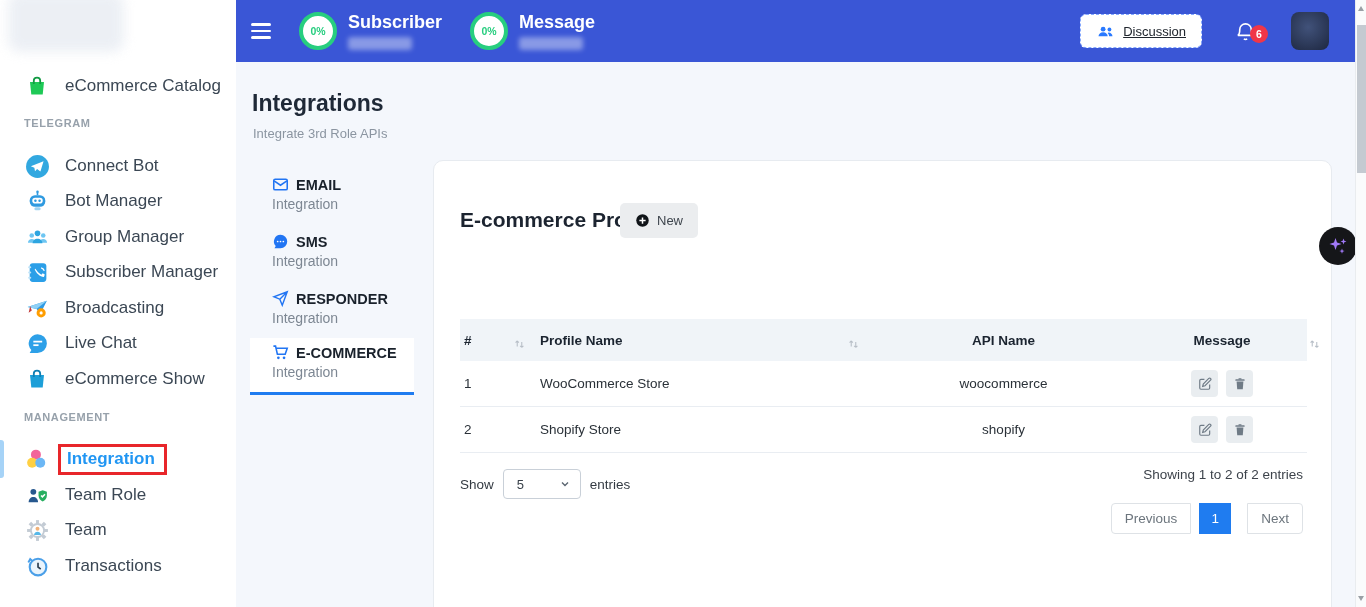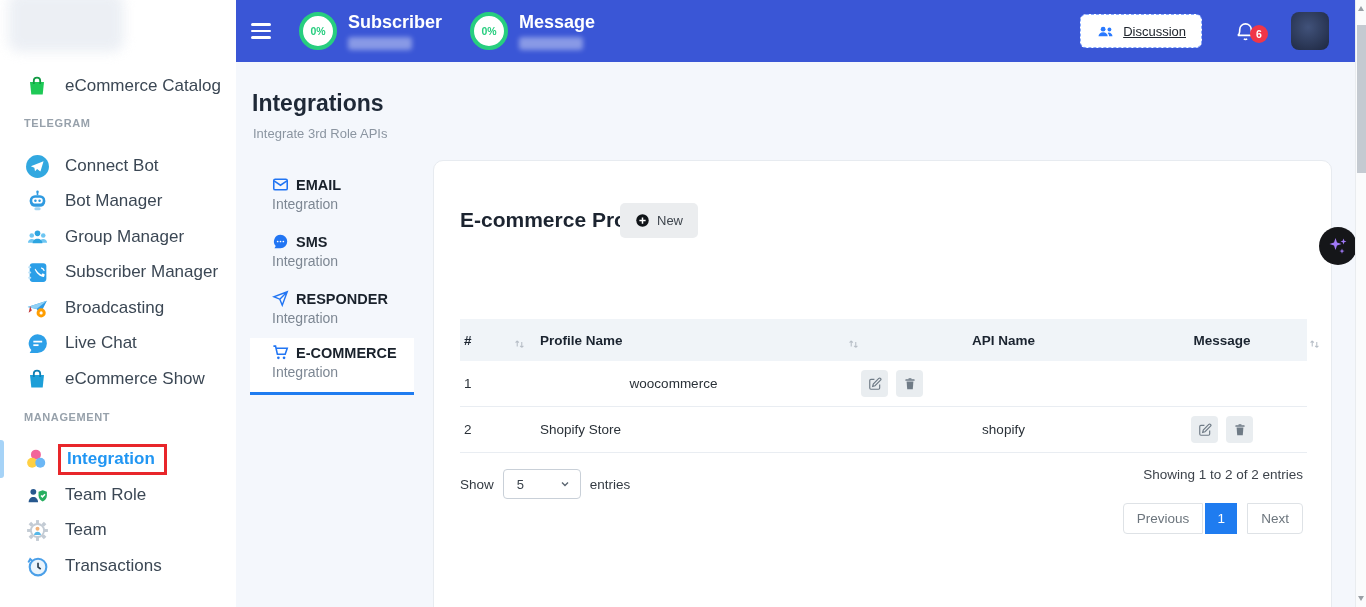--- a/index.html
+++ b/index.html
@@ -59,21 +59,21 @@
   .c3 { width:267px; text-align:center; }
   .c4 { width:170px; text-align:center; position:relative; }
   .sort-ic { position:absolute; right:10px; top:5px; }
   .t-head .c1 .sort-ic { right:14px; }
   .action-btns { display:flex; gap:8px; justify-content:center; }
   .act-btn { width:27px; height:27px; border-radius:4px; background:#e9edf0; border:none; display:flex; align-items:center; justify-content:center; cursor:pointer; }
 
   .show-row { position:absolute; left:26px; top:308px; display:flex; align-items:center; gap:9px; font-size:13.5px; color:#333a42; }
   .select-box { width:78px; height:30px; border:1px solid #c9d0d8; border-radius:4px; background:#fff; display:flex; align-items:center; justify-content:space-between; padding:0 9px 0 13px; font-size:13px; color:#39414a; cursor:pointer; }
   .showing-text { position:absolute; right:28px; top:306px; font-size:13.5px; color:#3d434b; }
-  .pagination { position:absolute; right:28px; top:342px; display:flex; gap:2px;padding-left:11px; }
+  .pagination { position:absolute; right:28px; top:342px; display:flex; gap:8px;padding-left:11px; }
   .page-btn { height:31px; background:#fff; border:1px solid #dee2e6; color:#6c757d; font-size:13.5px; display:flex; align-items:center; justify-content:center; padding:0 13px; cursor:pointer; font-family:inherit; }
   .page-btn.prev { border-radius:4px 0 0 4px; }
   .page-btn.next { border-radius:0 4px 4px 0;margin-left:8px; }
   .page-btn.current { background:var(--accent-blue,#1e87f0); border-color:var(--accent-blue,#1e87f0); color:#fff; width:32px; padding:0; }
 
   
   .fab { position:absolute; right:9px; top:227px; width:38px; height:38px; border-radius:50%; background:#151619; display:flex; align-items:center; justify-content:center; z-index:4; cursor:pointer; }
   .scrollbar { position:absolute; right:0; top:0; width:11px; height:607px; background:#fafbfc; border-left:1px solid #e9ecef; z-index:6; }
   .scroll-thumb { position:absolute; left:1px; top:25px; width:9px; height:148px; background:#c4cad1; cursor:pointer; }
   .arr { position:absolute; left:2px; width:0; height:0; border-left:3.5px solid transparent; border-right:3.5px solid transparent; }
@@ -397,20 +397,21 @@
             <svg width="13" height="13" viewBox="0 0 20 20" fill="none" stroke="#b6bdc6" stroke-width="1.6">
                 <path d="M6.5 13V4.5M6.5 4.5 4 7M6.5 4.5 9 7"></path>
                 <path d="M13.5 6v8.5m0 0L11 12m2.5 2.5L16 12"></path>
               </svg>
           </span>
         </div>
       </div>
 
       <div class="t-row">
         <div class="c1">1</div>
+        <div class="c2">WooCommerce Store</div>
         <div class="c3">woocommerce</div>
         <div class="c4">
           <div class="action-btns">
             <button class="act-btn">
               <span style="display:flex">
                 <svg width="14" height="14" viewBox="0 0 24 24" fill="none" stroke="#6f7b86" stroke-width="2">
                     <path d="M11 4H5a2 2 0 0 0-2 2v13a2 2 0 0 0 2 2h13a2 2 0 0 0 2-2v-6"></path>
                     <path d="M18.5 2.5a2.1 2.1 0 0 1 3 3L12 15l-4 1 1-4z"></path>
                   </svg>
               </span>

